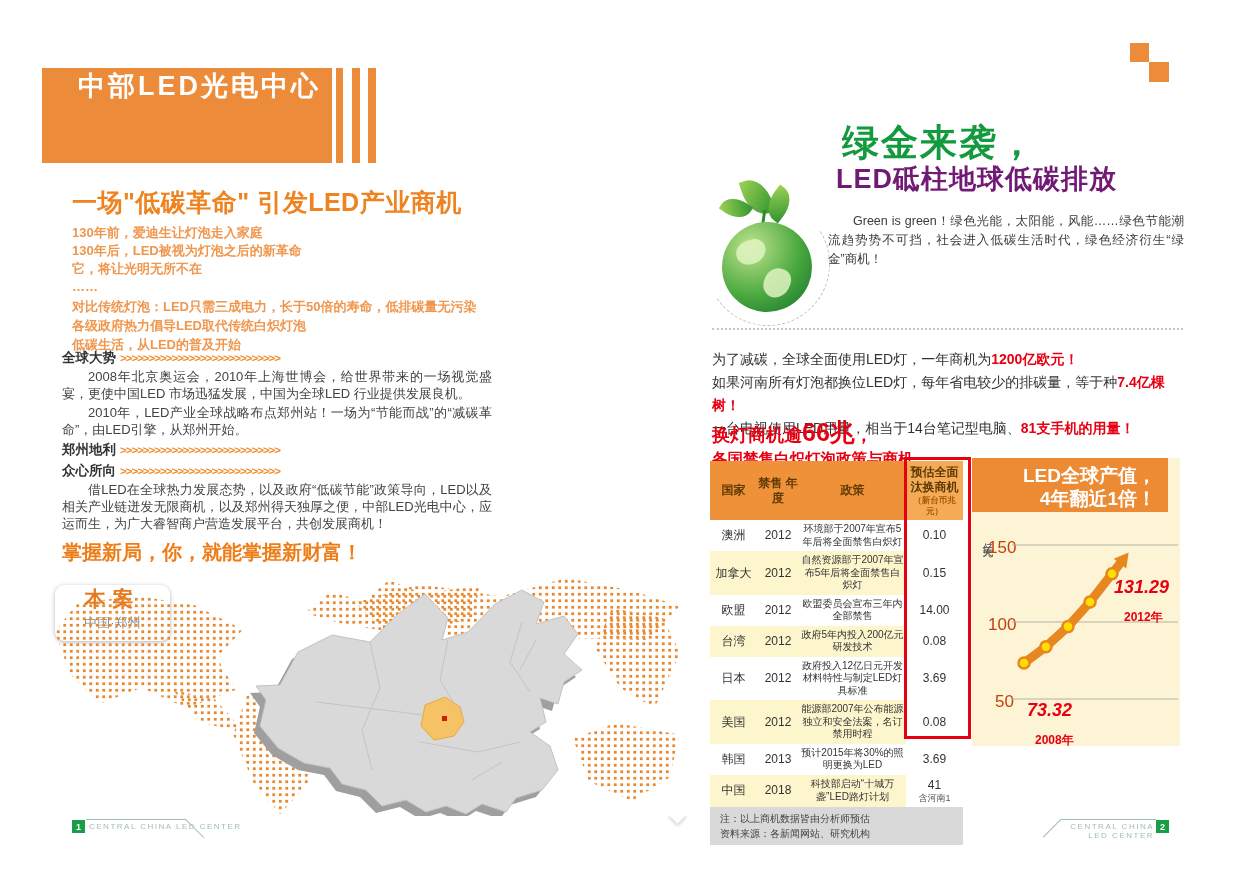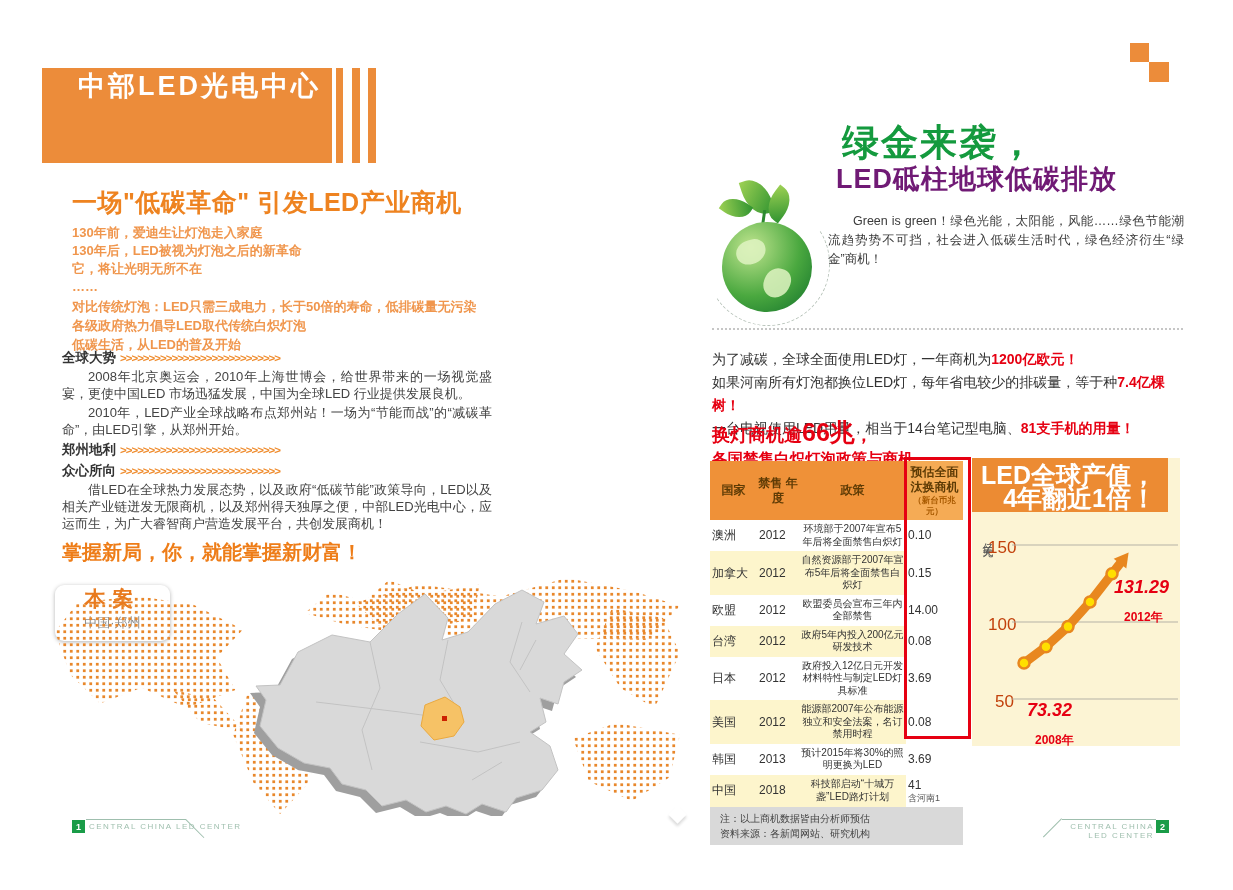--- a/index.html
+++ b/index.html
@@ -79,32 +79,32 @@
   .redhead .l1{font-size:18px;}
   .redhead .big{font-size:25px;}
   .redhead .l2{font-size:15.5px;margin-top:1px;}
 
   
   .tblwrap{left:710px;top:461px;width:253px;}
   table.ban{border-collapse:collapse;width:253px;table-layout:fixed;}
   table.ban th{background:#ef9138;color:#5e3b05;font-size:12px;font-weight:bold;padding:4px 1px;line-height:1.25;}
   table.ban th.opp{background:#f5ab55;}
   table.ban th.opp .sub{font-size:8.5px;color:#a85a00;font-weight:bold;}
-  table.ban td{font-size:12px;color:#333;padding:3px 2px;line-height:1.25;}
+  table.ban td{font-size:12px;color:#333;text-align:center;padding:3px 2px;line-height:1.25;}
   table.ban td.pol{font-size:10px;text-align:center;margin-top:43px;}
   table.ban tbody tr:nth-child(even){background:#fdf5cc;}
   table.ban td.val{background:#fff;font-size:12px;}
   table.ban td.val .sub{font-size:9px;color:#555;}
   .redbox{left:904px;top:457px;width:61px;height:276px;border:3px solid #e60012;pointer-events:none;z-index:4;}
   .tnote{background:#d9d9d9;color:#444;font-size:10px;line-height:1.5;padding:4px 10px;}
 
   
   .chart{left:972px;top:458px;width:208px;height:288px;background:#fcf4d4;}
   .chart .band{position:absolute;left:0;top:0;width:196px;height:54px;background:#ec8b33;color:#fff;
-               font-weight:bold;font-size:25px;line-height:23px;text-align:right;padding:6px 12px 0 0;box-sizing:border-box;}
+               font-weight:bold;font-size:19px;line-height:23px;text-align:right;padding:6px 12px 0 0;box-sizing:border-box;}
   .chart .ylab{position:absolute;left:8px;top:76px;writing-mode:vertical-rl;text-orientation:upright;
                font-size:11px;color:#555;letter-spacing:2px;}
   .chart .tick{position:absolute;width:26px;text-align:right;font-size:17px;color:#c2410c;}
   .t150{left:16px;top:80px;} .t100{left:16px;top:157px;} .t50{left:16px;top:234px;}
   .chart svg{position:absolute;left:0;top:54px;}
   .ann{position:absolute;color:#e60012;}
   .ann.y{font-size:12px;font-weight:bold;margin-top:46px;}
   .ann.v{font-size:18px;font-weight:bold;font-style:italic;}
   .a-ey{left:152px;top:105px;} .a-ev{left:142px;top:119px;}
   .a-sy{left:63px;top:228px;}  .a-sv{left:55px;top:242px;}

